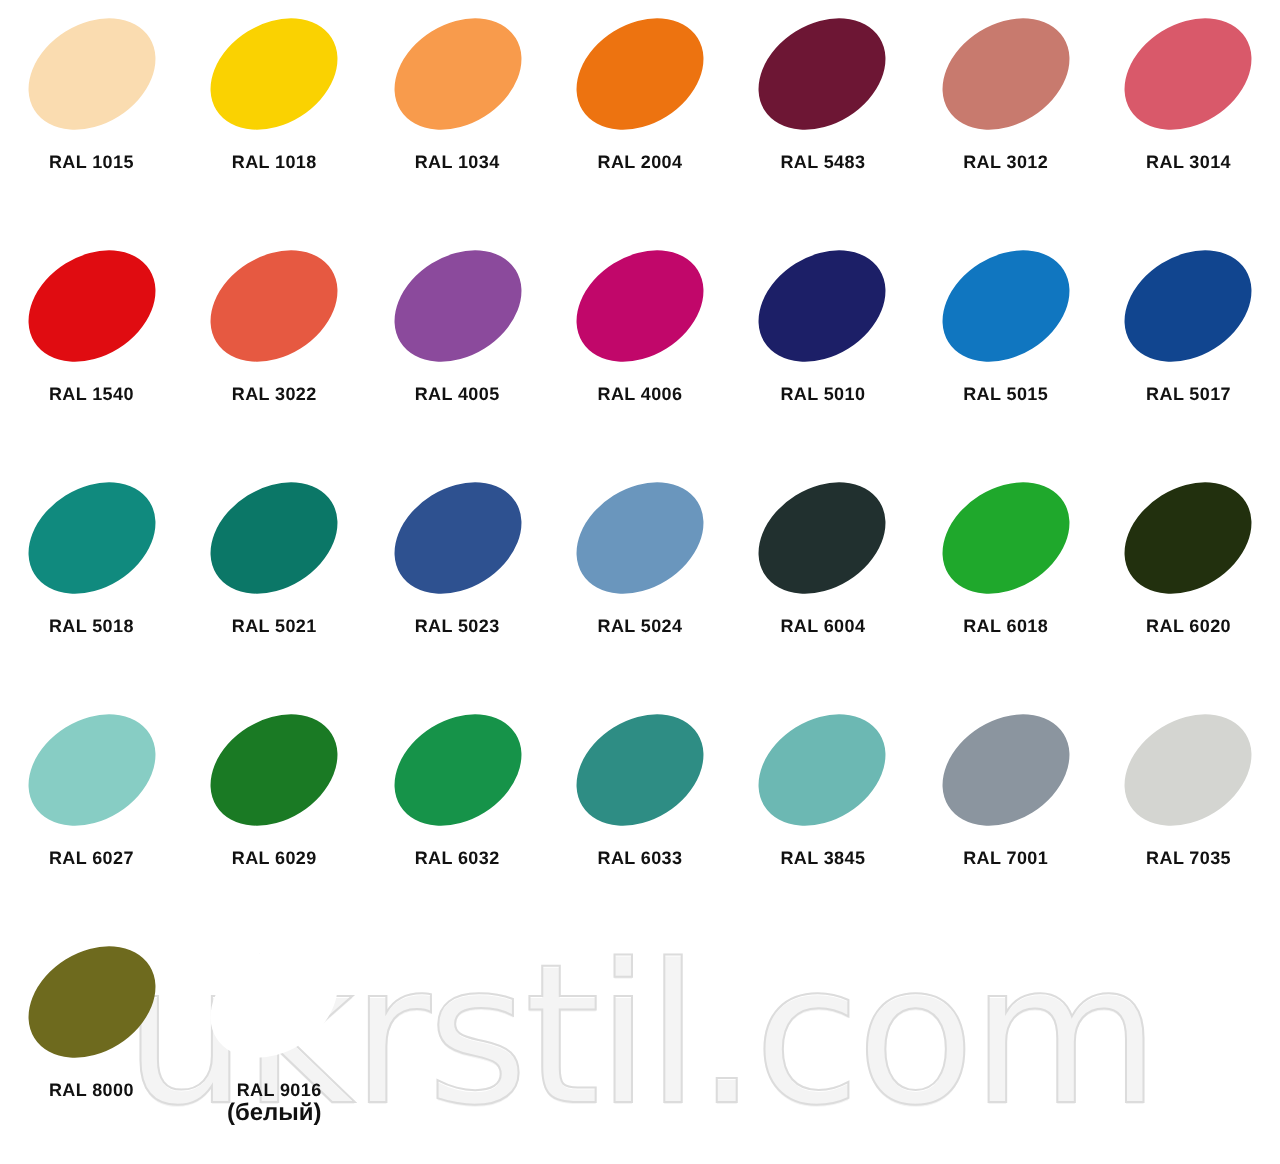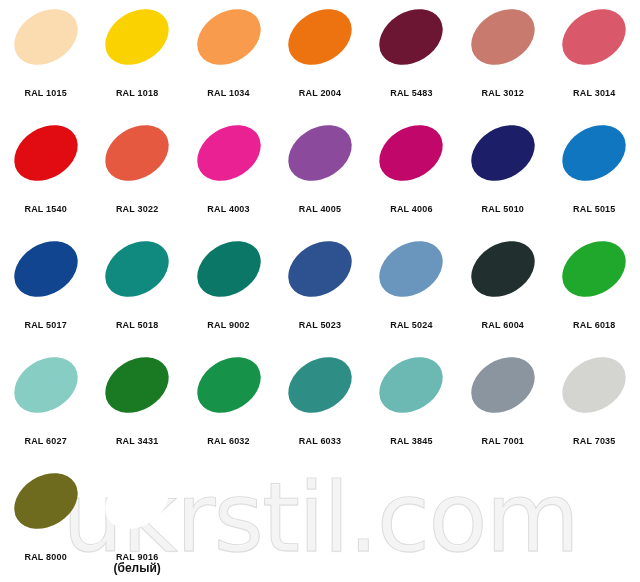--- a/index.html
+++ b/index.html
@@ -69,22 +69,22 @@
   }
 
   .swatch {
     width: 68px;
     height: 50px;
     border-radius: 50%;
     transform: rotate(-32deg);
   }
 
   .labels {
-    margin-top: 16px;
-    text-align: center;
+    margin-top: 4px;
+    text-align: right;
     line-height: 11px;
   }
   .label-code {
     font-size: 9px;
     font-weight: bold;
     color: #111111;
     letter-spacing: 0.2px;
     white-space: nowrap;
   }
   .label-sub {
@@ -172,28 +172,20 @@
       <div class="cell">
         <div class="swatch-wrap">
           <div class="swatch" style="background: rgb(230, 89, 65);"></div>
         </div>
         <div class="labels">
           <div class="label-code">RAL 3022</div>
         </div>
       </div>
       <div class="cell">
         <div class="swatch-wrap">
-          <div class="swatch" style="background: rgb(234, 33, 147);"></div>
-        </div>
-        <div class="labels">
-          <div class="label-code">RAL 4003</div>
-        </div>
-      </div>
-      <div class="cell">
-        <div class="swatch-wrap">
           <div class="swatch" style="background: rgb(139, 74, 156);"></div>
         </div>
         <div class="labels">
           <div class="label-code">RAL 4005</div>
         </div>
       </div>
       <div class="cell">
         <div class="swatch-wrap">
           <div class="swatch" style="background: rgb(193, 7, 106);"></div>
         </div>
@@ -231,21 +223,21 @@
         </div>
         <div class="labels">
           <div class="label-code">RAL 5018</div>
         </div>
       </div>
       <div class="cell">
         <div class="swatch-wrap">
           <div class="swatch" style="background: rgb(11, 119, 103);"></div>
         </div>
         <div class="labels">
-          <div class="label-code">RAL 9002</div>
+          <div class="label-code">RAL 5021</div>
         </div>
       </div>
       <div class="cell">
         <div class="swatch-wrap">
           <div class="swatch" style="background: rgb(46, 81, 144);"></div>
         </div>
         <div class="labels">
           <div class="label-code">RAL 5023</div>
         </div>
       </div>
@@ -268,32 +260,40 @@
       <div class="cell">
         <div class="swatch-wrap">
           <div class="swatch" style="background: rgb(31, 168, 44);"></div>
         </div>
         <div class="labels">
           <div class="label-code">RAL 6018</div>
         </div>
       </div>
       <div class="cell">
         <div class="swatch-wrap">
+          <div class="swatch" style="background: rgb(34, 48, 14);"></div>
+        </div>
+        <div class="labels">
+          <div class="label-code">RAL 6020</div>
+        </div>
+      </div>
+      <div class="cell">
+        <div class="swatch-wrap">
           <div class="swatch" style="background: rgb(135, 205, 196);"></div>
         </div>
         <div class="labels">
           <div class="label-code">RAL 6027</div>
         </div>
       </div>
       <div class="cell">
         <div class="swatch-wrap">
           <div class="swatch" style="background: rgb(26, 122, 36);"></div>
         </div>
         <div class="labels">
-          <div class="label-code">RAL 3431</div>
+          <div class="label-code">RAL 6029</div>
         </div>
       </div>
       <div class="cell">
         <div class="swatch-wrap">
           <div class="swatch" style="background: rgb(22, 147, 73);"></div>
         </div>
         <div class="labels">
           <div class="label-code">RAL 6032</div>
         </div>
       </div>

